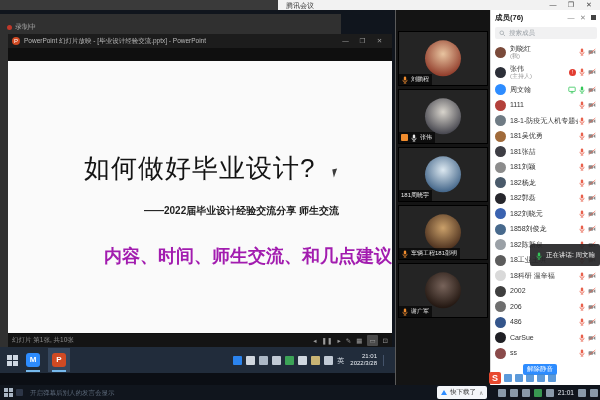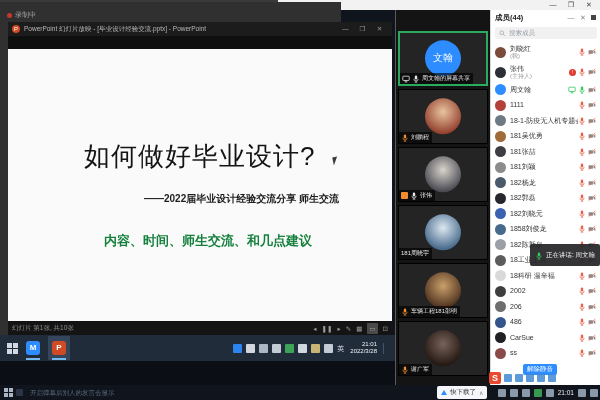--- a/index.html
+++ b/index.html
@@ -7,36 +7,36 @@
   body { position:relative; font-family:"Liberation Sans","DejaVu Sans",sans-serif; background:#10151d; cursor:default; }
 
   
   .titlebar { position:absolute; left:0; top:0; width:600px; height:10px; background:#f2f2f2; }
   .titlebar .dark-part { position:absolute; left:0; top:0; width:278px; height:10px; background:#3a3a3a; }
   .app-title { position:absolute; left:286px; top:1px; font-size:7px; color:#333; }
   .win-controls { position:absolute; right:2px; top:0; height:10px; display:flex; }
   .win-controls span { width:18px; text-align:center; font-size:7px; color:#444; line-height:10px; }
 
   
-  .share-region { position:absolute; left:0; top:2px; width:341px; height:375px; background:#303030; }
+  .share-region { position:absolute; left:0; top:14px; width:341px; height:375px; background:#303030; }
   .rec-pill { position:absolute; left:7px; top:8px; display:flex; align-items:center; gap:3px; }
   .rec-dot { width:5px; height:5px; border-radius:50%; background:#c0392b; }
   .rec-label { font-size:7px; color:#a8a8a8; }
 
   .ppt-window { position:absolute; left:8px; top:20px; width:384px; height:313px; background:#0f0f0f; }
   .ppt-titlebar { position:absolute; left:0; top:0; width:100%; height:14px; background:#1c1c1c; display:flex; align-items:center; padding:0 4px; }
   .ppt-logo { width:8px; height:8px; border-radius:50%; background:#d04a23; color:#fff; font-size:6px; line-height:8px; text-align:center; margin-right:4px; flex:none; }
   .ppt-title { font-size:6.5px; color:#b9b9b9; white-space:nowrap; overflow:hidden; flex:1; }
   .ppt-controls { display:flex; flex:none; }
   .ppt-controls span { width:17px; text-align:center; font-size:6.5px; color:#9a9a9a; line-height:14px; }
 
   .slide { position:absolute; left:0; top:27px; width:384px; height:272px; background:#fafafa; overflow:hidden; }
   .slide-title { position:absolute; left:76px; top:90px; font-size:26px; font-weight:400; color:#141414; letter-spacing:1px; white-space:nowrap; }
   .slide-subtitle { position:absolute; left:136px; top:143px; font-size:10px; font-weight:700; color:#1d1d1d; white-space:nowrap; }
-  .slide-keywords { position:absolute; left:96px; top:183px; font-size:13px; font-weight:700; color:#15803d; white-space:nowrap; }
+  .slide-keywords { position:absolute; left:96px; top:183px; font-size:18px; font-weight:700; color:#a21caf; white-space:nowrap; }
   .slide-cursor { position:absolute; left:325px; top:108px; width:0; height:0; border-left:5px solid #3c3c3c; border-bottom:8px solid transparent; transform:rotate(-12deg); }
 
   .ppt-statusbar { position:absolute; left:0; bottom:0; width:100%; height:13px; background:#141414; display:flex; align-items:center; padding:0 4px; }
   .ppt-status-left { font-size:6.5px; color:#8f8f8f; flex:1; white-space:nowrap; }
   .ppt-media { display:flex; gap:5px; align-items:center; }
   .ppt-media span { font-size:6.5px; color:#9a9a9a; line-height:11px; }
   .ppt-media .active-view { background:#4a4a4a; padding:0 2px; border-radius:1px; }
 
   
   .remote-taskbar { position:absolute; left:0; top:333px; width:395px; height:26px; background:#212c3b; display:flex; align-items:center; }
@@ -183,41 +183,20 @@
           <div>21:01</div>
           <div>2022/3/28</div>
         </span>
         <span class="tray-edge"></span>
       </div>
   </div>
   <div class="below-share"></div>
 </div>
 
 <div class="video-strip" id="video-strip">
-    <div class="tile active">
-      <div class="av txt" style="background: rgb(45, 140, 255);">文翰</div>
-      <div class="tile-label">
-        <span class="lab-ic">
-          <svg width="8" height="8" viewBox="0 0 12 12">
-            <rect x="1.2" y="1.8" width="9.6" height="6.4" rx="0.8" fill="none" stroke="#e8e8e8" stroke-width="1.2"></rect>
-            <line x1="4" y1="10.4" x2="8" y2="10.4" stroke="#e8e8e8" stroke-width="1.2"></line>
-            <line x1="6" y1="8.2" x2="6" y2="10" stroke="#e8e8e8" stroke-width="1.2"></line>
-          </svg>
-        </span>
-        <span class="lab-ic">
-          <svg width="8" height="8" viewBox="0 0 12 12">
-            <rect x="4.2" y="0.8" width="3.6" height="6" rx="1.8" fill="#e8e8e8"></rect>
-            <path d="M2.8 5.8a3.2 3.2 0 0 0 6.4 0" fill="none" stroke="#e8e8e8" stroke-width="1.1"></path>
-            <line x1="6" y1="8.9" x2="6" y2="10.4" stroke="#e8e8e8" stroke-width="1.1"></line>
-            <line x1="4.1" y1="10.8" x2="7.9" y2="10.8" stroke="#e8e8e8" stroke-width="1.1"></line>
-          </svg>
-        </span>
-        <span class="txt">周文翰的屏幕共享</span>
-      </div>
-    </div>
     <div class="tile">
       <div class="av" style="background: radial-gradient(circle at 50% 38%, rgb(232, 196, 160) 0%, rgb(147, 64, 46) 75%);"></div>
       <div class="tile-label">
         <span class="lab-ic">
           <svg width="8" height="8" viewBox="0 0 12 12">
             <rect x="4.2" y="0.8" width="3.6" height="6" rx="1.8" fill="#f08c2e"></rect>
             <path d="M2.8 5.8a3.2 3.2 0 0 0 6.4 0" fill="none" stroke="#f08c2e" stroke-width="1.1"></path>
             <line x1="6" y1="8.9" x2="6" y2="10.4" stroke="#f08c2e" stroke-width="1.1"></line>
             <line x1="4.1" y1="10.8" x2="7.9" y2="10.8" stroke="#f08c2e" stroke-width="1.1"></line>
           </svg>
@@ -273,21 +252,21 @@
             <line x1="4.1" y1="10.8" x2="7.9" y2="10.8" stroke="#f08c2e" stroke-width="1.1"></line>
           </svg>
         </span>
         <span class="txt">谢广军</span>
       </div>
     </div>
   </div>
 
 <div class="member-panel">
   <div class="mp-header">
-    <span class="mp-title">成员(44)</span>
+    <span class="mp-title">成员(76)</span>
     <span class="mp-ctl">—</span>
     <span class="mp-ctl">✕</span>
     <span class="mp-dock"></span>
   </div>
   <div class="mp-search">
     <svg width="7" height="7" viewBox="0 0 10 10">
         <circle cx="4" cy="4" r="2.6" fill="none" stroke="#9aa0a6" stroke-width="1"></circle>
         <line x1="6.2" y1="6.2" x2="8.6" y2="8.6" stroke="#9aa0a6" stroke-width="1"></line>
       </svg>
     <span class="ph">搜索成员</span>

